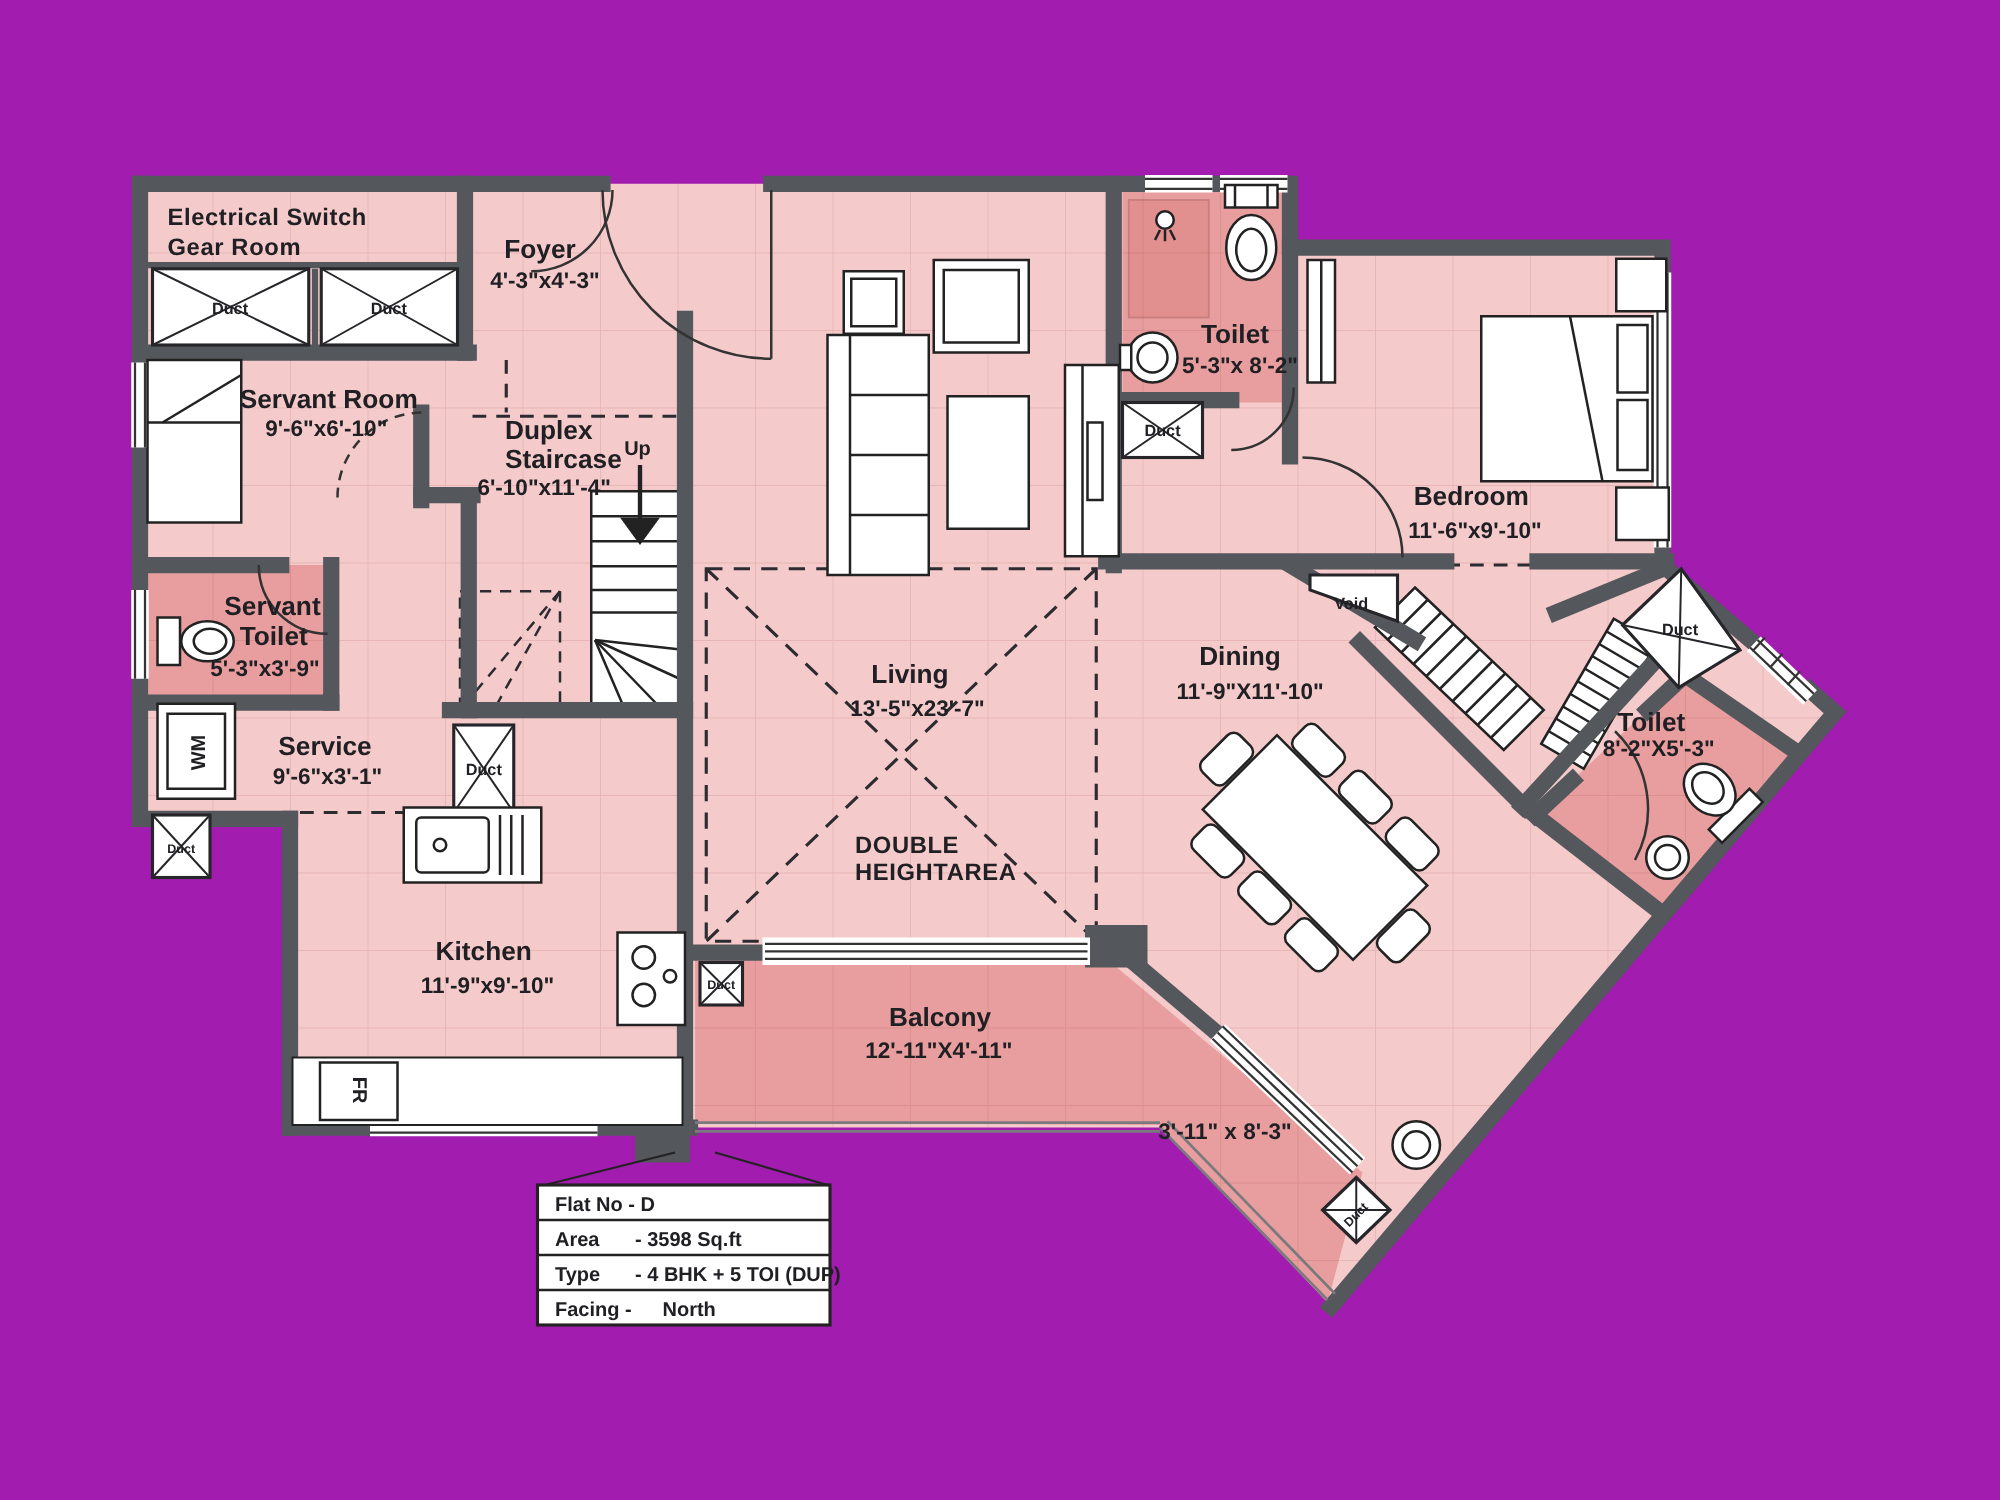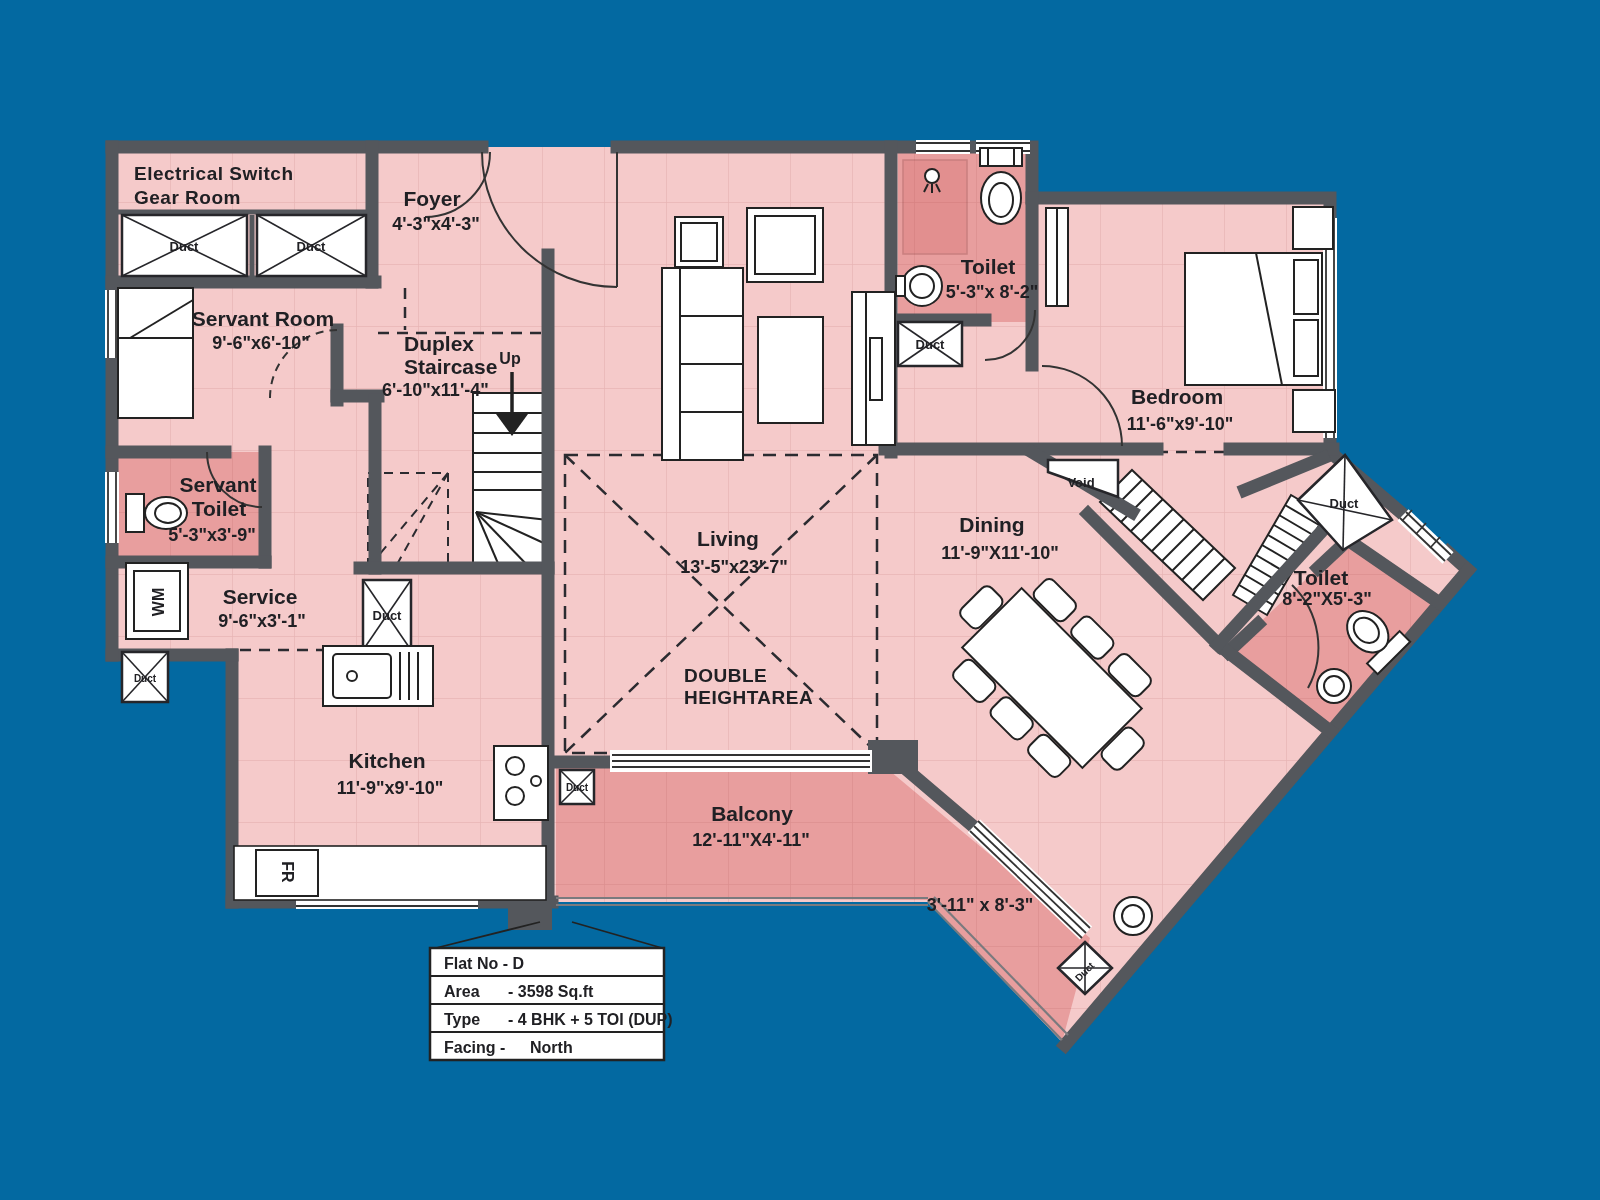--- a/index.html
+++ b/index.html
@@ -1,16 +1,16 @@
 <!DOCTYPE html>
 <html><head>
 <meta charset="utf-8">
 <style>
   html,body{margin:0;padding:0;background:#ffffff;}
-  .stage{position:relative;width:1600px;height:1200px;background:#0369a1;overflow:hidden;
+  .stage{position:relative;width:1600px;height:1200px;background:#a21caf;overflow:hidden;
          font-family:"Liberation Sans", sans-serif;}
   svg{position:absolute;left:0;top:0;}
   text{font-family:"Liberation Sans", sans-serif;font-weight:bold;fill:#202024;}
   .rname{font-size:21px;}
   .rdim{font-size:18px;}
   .mid{font-size:16px;}
   .small{font-size:13px;}
   .tiny{font-size:10px;}
   .caps{font-size:19px;letter-spacing:.5px;}
   .infotext{font-size:16px;}

